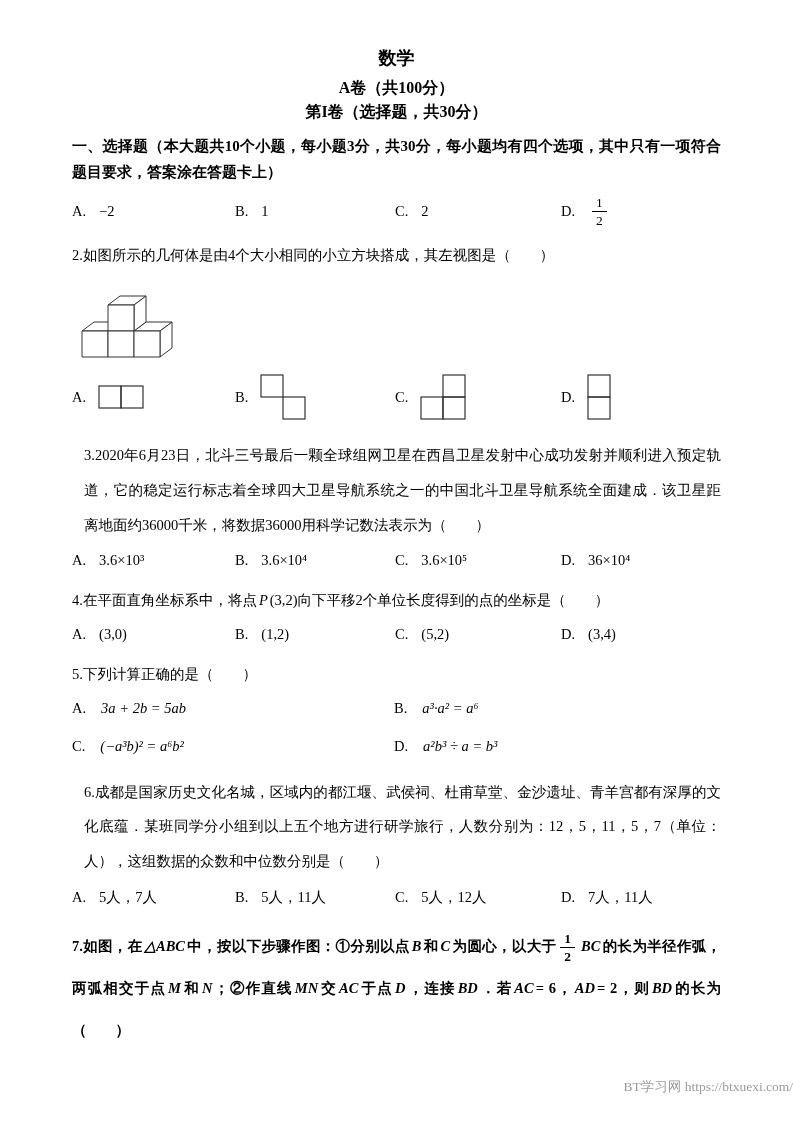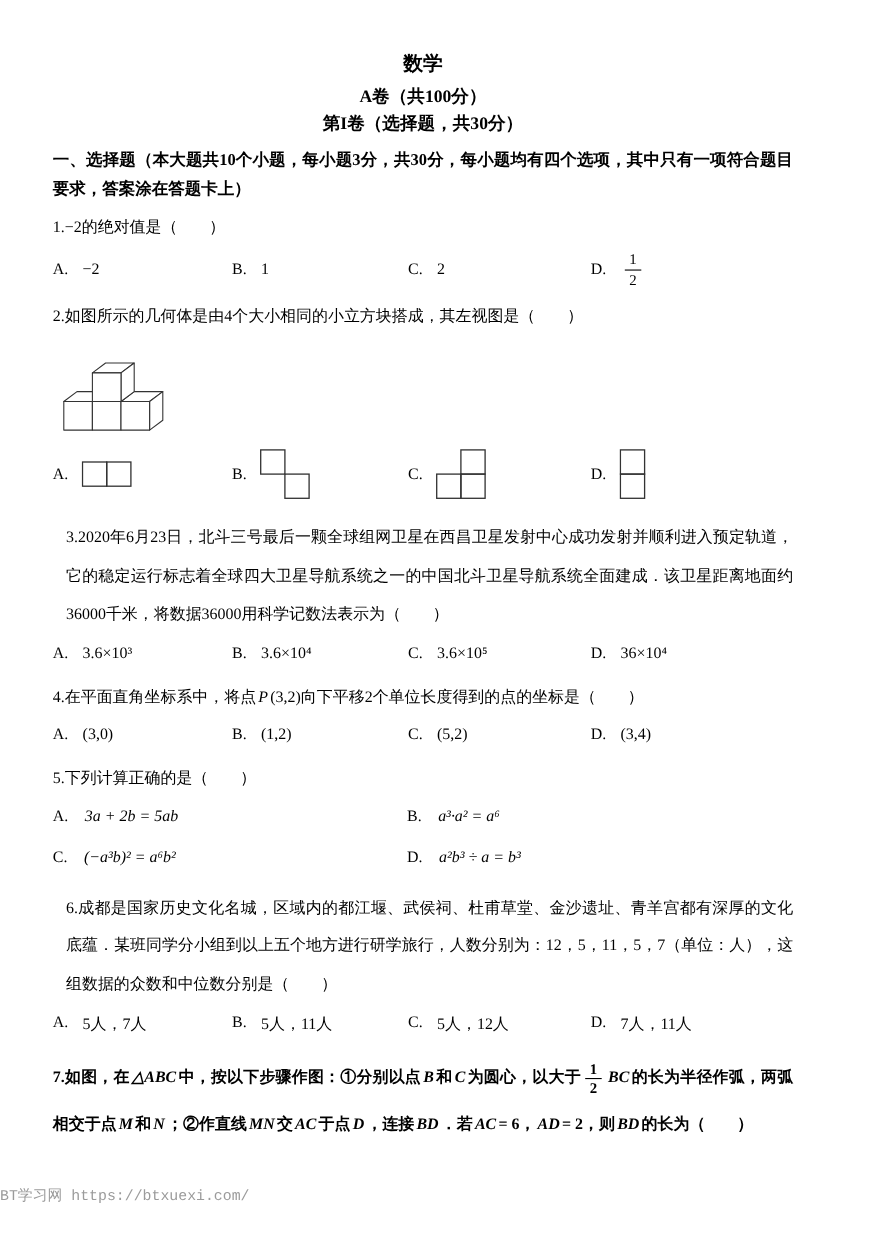--- a/index.html
+++ b/index.html
@@ -2,21 +2,21 @@
 <html><head>
 <meta charset="utf-8">
 <style>
   html,body{margin:0;padding:0;}
   body{
     width:793px;height:1122px;position:relative;overflow:hidden;
     background:#ffffff;color:#000;
     font-family:"Liberation Serif","DejaVu Serif",serif;
     font-size:14.5px;
   }
-  .page{padding:46px 72px 0 48px;}
+  .page{padding:46px 72px 0 72px;}
   .center{text-align:center;}
   .doc-title{font-size:18px;font-weight:bold;margin:0 0 8px 0;}
   .doc-sub{font-size:16px;font-weight:bold;margin:0 0 3px 0;}
   .section-header{font-size:15px;font-weight:bold;line-height:1.75;margin:10px 0 10px 0;text-align:justify;}
   .q{margin:0 0 16px 0;}
   .q-text{margin:0 0 10px 0;line-height:1.65;text-align:justify;}
   .q-text.spread{line-height:2.4;margin-bottom:6px;margin-left:12px;}
   .q-text.spread-wide{line-height:2.9;margin-bottom:6px;font-weight:bold;}
   .opts-4{display:grid;grid-template-columns:163px 160px 166px 1fr;align-items:center;}
   .opts-2{display:grid;grid-template-columns:322px 1fr;row-gap:14px;margin-bottom:4px;}
@@ -24,38 +24,37 @@
   .opt-label{flex:0 0 auto;}
   .math{font-style:italic;font-family:"Liberation Serif",serif;margin:0 2px;}
   .serifv{font-family:"Liberation Serif",serif;}
   .frac{display:inline-block;vertical-align:middle;text-align:center;line-height:1;margin:0 4px;}
   .frac .fnum{display:block;font-size:13.5px;padding:0 4px 2px 4px;}
   .frac .fden{display:block;font-size:13.5px;border-top:1px solid #000;padding:2px 4px 0 4px;}
   .figure-row{margin:2px 0 10px 2px;}
   .q2-opts{display:grid;grid-template-columns:163px 160px 166px 1fr;align-items:center;margin-top:4px;}
   .shape-opt{display:flex;align-items:center;gap:12px;min-height:50px;}
   .footer{
-    position:absolute;left:0;right:0;bottom:26px;text-align:left;
+    position:absolute;left:0;right:0;bottom:26px;text-align:right;
     color:#9b9b9b;font-size:13.5px;
-    font-family:Liberation Mono, monospace;
+    font-family:Liberation Serif, serif;
   }
   svg{display:block;}
 </style>
 </head>
 <body>
 
 <div class="page">
 
   <h1 class="doc-title center">数学</h1>
   <div class="doc-sub center">A卷（共100分）</div>
   <div class="doc-sub center">第I卷（选择题，共30分）</div>
   <div class="section-header">一、选择题（本大题共10个小题，每小题3分，共30分，每小题均有四个选项，其中只有一项符合题目要求，答案涂在答题卡上）</div>
 
   <div class="q">
-    <p class="q-text">1.−2的绝对值是（　　）</p>
     <div class="opts-4">
       <div class="opt">
         <span class="opt-label">A.</span>
         <span class="serifv">−2</span>
       </div>
       <div class="opt">
         <span class="opt-label">B.</span>
         <span class="serifv">1</span>
       </div>
       <div class="opt">

